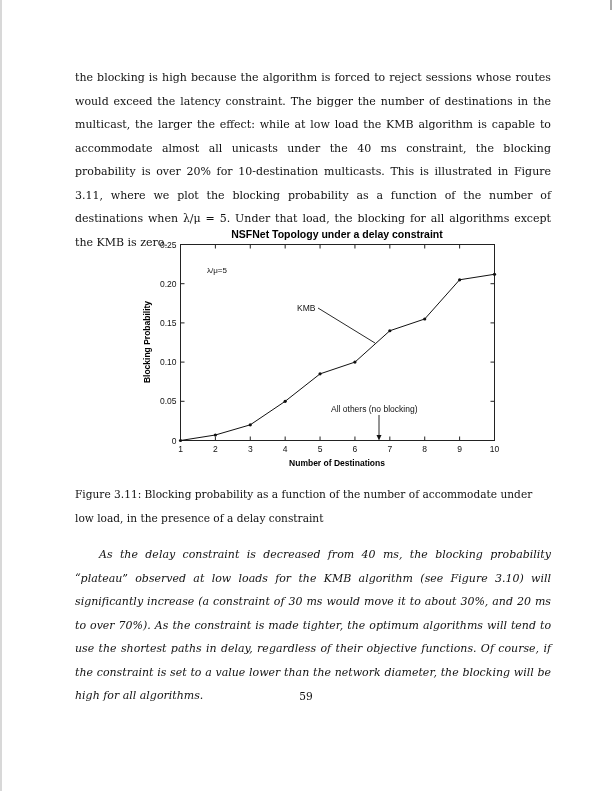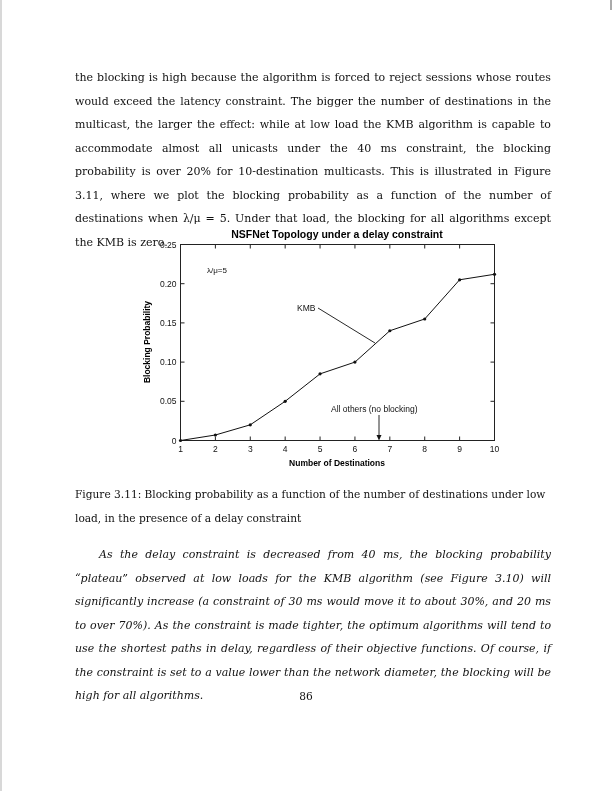--- a/index.html
+++ b/index.html
@@ -98,17 +98,17 @@
     </g>
 
   <text id="ann-load" x="207" y="273" font-size="8" fill="#111">λ/μ=5</text>
   <text id="ann-kmb" x="297" y="311" font-size="8.5" fill="#111">KMB</text>
   <line x1="318" y1="308" x2="375" y2="343" stroke="#111" stroke-width="0.9"></line>
   <text id="ann-others" x="331" y="412" font-size="8.5" fill="#111">All others (no blocking)</text>
   <line x1="379" y1="415" x2="379" y2="437" stroke="#111" stroke-width="0.9"></line>
   <polygon points="376.5,435 381.5,435 379,440.5" fill="#111"></polygon>
 </svg>
 
-<div class="caption" style="top:483px;">Figure 3.11: Blocking probability as a function of the number of destinations under low load, in the presence of a delay constraint</div>
+<div class="caption" style="top:483px;">Figure 3.11: Blocking probability as a function of the number of accommodate under low load, in the presence of a delay constraint</div>
 
 <div class="para indent" style="top:543px;">As the delay constraint is decreased from 40 ms, the blocking probability “plateau” observed at low loads for the KMB algorithm (see Figure 3.10) will significantly increase (a constraint of 30 ms would move it to about 30%, and 20 ms to over 70%). As the constraint is made tighter, the optimum algorithms will tend to use the shortest paths in delay, regardless of their objective functions. Of course, if the constraint is set to a value lower than the network diameter, the blocking will be high for all algorithms.</div>
 
-<div class="page-number">86</div>
+<div class="page-number">59</div>
 
 </body></html>

